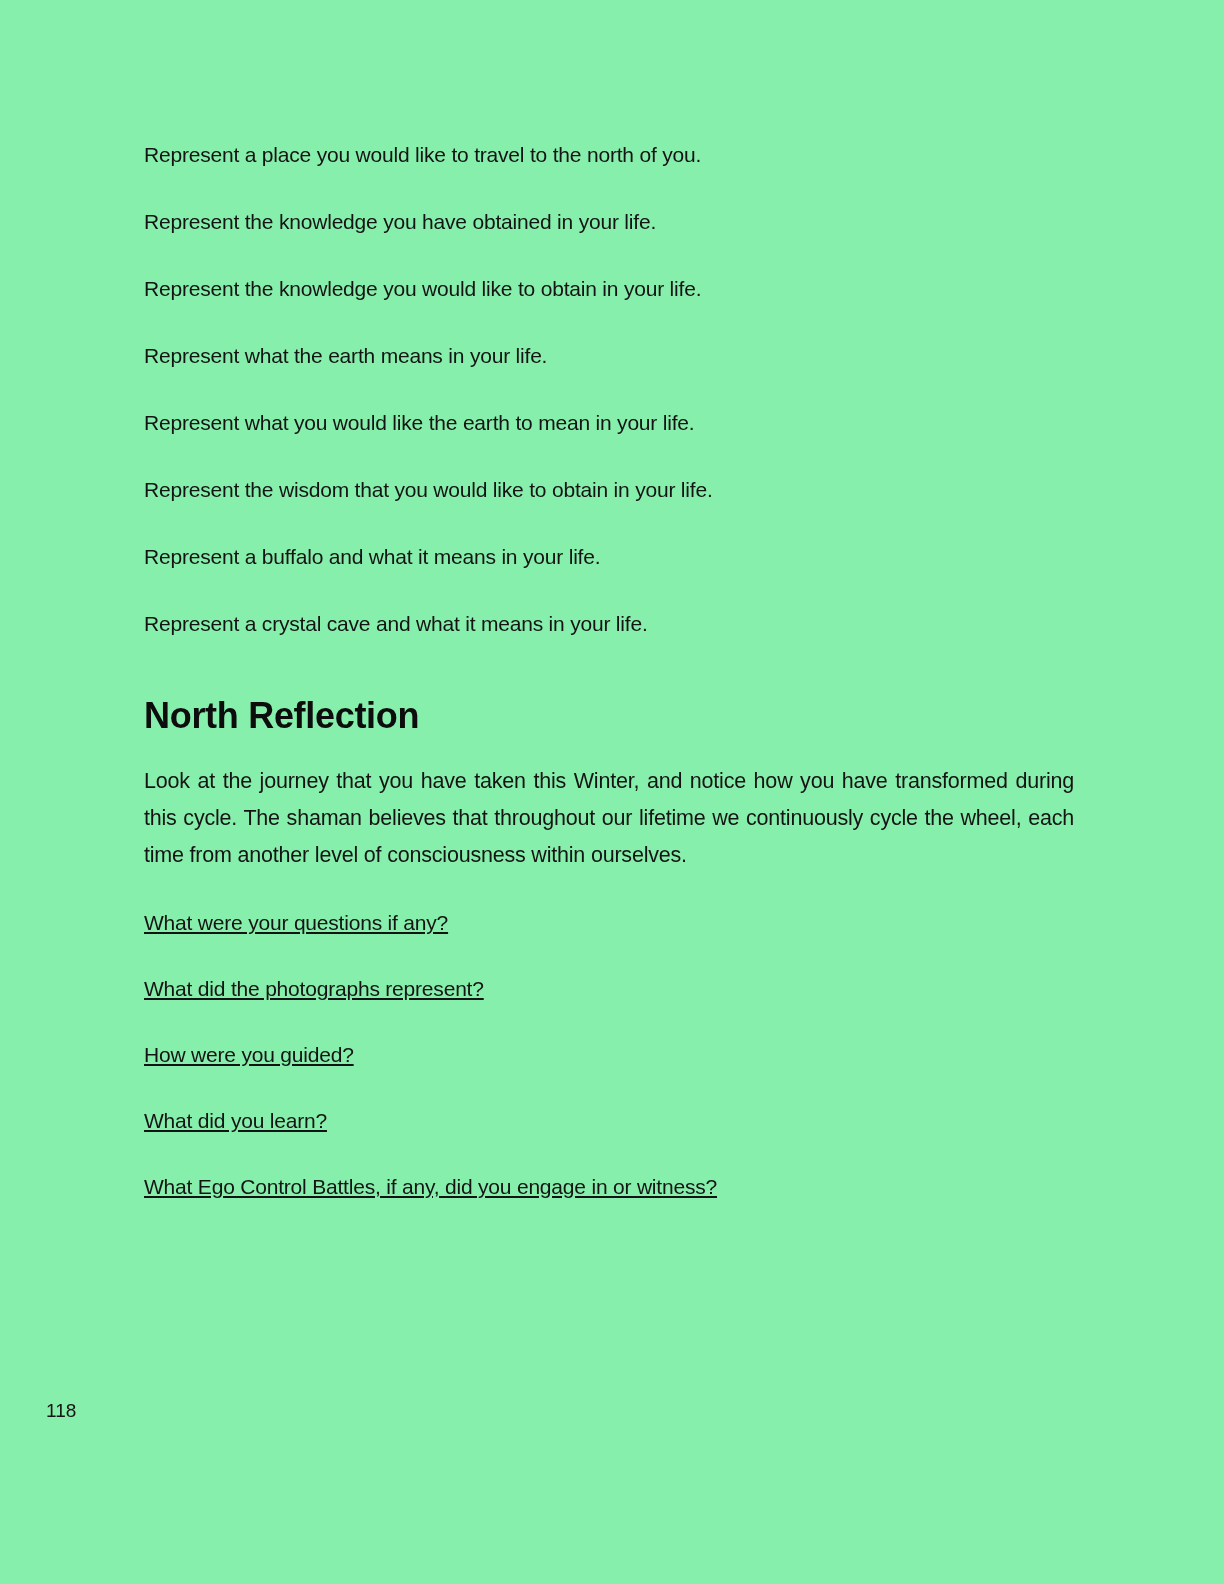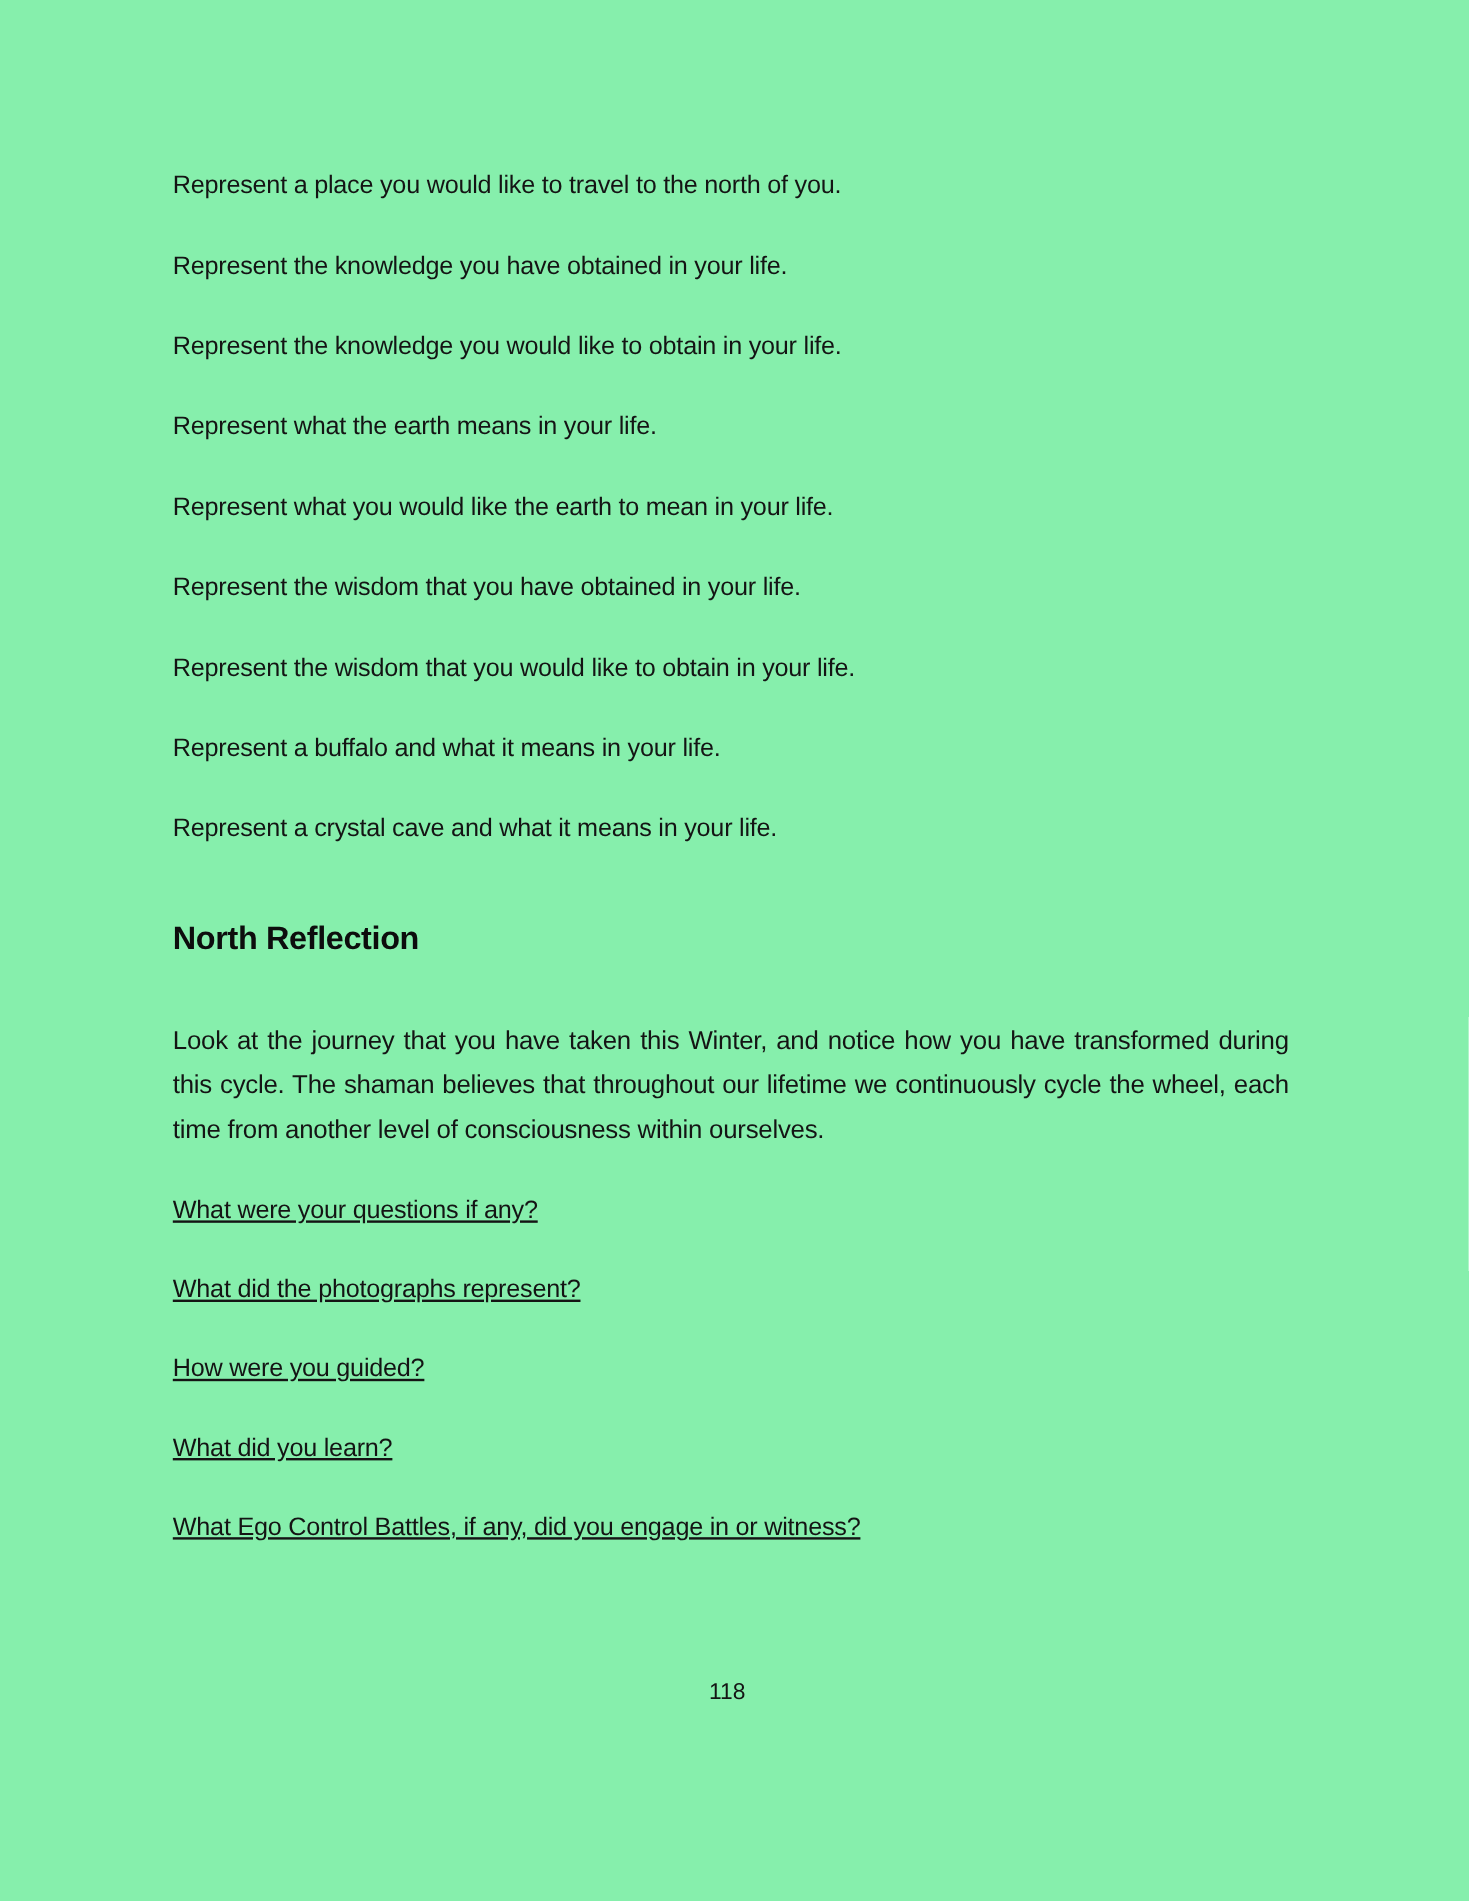--- a/index.html
+++ b/index.html
@@ -24,26 +24,26 @@
     right: 150px;
   }
   .prompt {
     font-size: 21px;
     line-height: 25px;
     margin-bottom: 42px;
     letter-spacing: -0.2px;
     color: #141414;
   }
   .section-heading {
-    font-size: 27px;
+    font-size: 36px;
     line-height: 31px;
     font-weight: 700;
     letter-spacing: -0.3px;
     margin-top: 64px;
-    margin-bottom: 51px;
+    margin-bottom: 32px;
     color: #0d0d0d;
   }
   .section-paragraph {
     font-size: 21.5px;
     line-height: 37px;
     text-align: justify;
     letter-spacing: -0.2px;
     margin-bottom: 36px;
     color: #141414;
   }
@@ -53,37 +53,36 @@
     margin-bottom: 41px;
     letter-spacing: -0.2px;
     color: #141414;
     text-decoration: underline;
   }
   .page-number {
     position: absolute;
     top: 1400px;
     left: 0;
     width: 1212px;
-    text-align: center;
     font-size: 19px;
     color: #141414;
+    padding-left: 46px;
   }
 </style>
 </head>
 <body>
 
 <div class="page">
   <div class="content">
 
     <p class="prompt">Represent a place you would like to travel to the north of you.</p>
     <p class="prompt">Represent the knowledge you have obtained in your life.</p>
     <p class="prompt">Represent the knowledge you would like to obtain in your life.</p>
     <p class="prompt">Represent what the earth means in your life.</p>
     <p class="prompt">Represent what you would like the earth to mean in your life.</p>
-    <p class="prompt">Represent the wisdom that you have obtained in your life.</p>
     <p class="prompt">Represent the wisdom that you would like to obtain in your life.</p>
     <p class="prompt">Represent a buffalo and what it means in your life.</p>
     <p class="prompt">Represent a crystal cave and what it means in your life.</p>
 
     <h2 class="section-heading">North Reflection</h2>
 
     <p class="section-paragraph">Look at the journey that you have taken this Winter, and notice how you have transformed during this cycle. The shaman believes that throughout our lifetime we continuously cycle the wheel, each time from another level of consciousness within ourselves.</p>
 
     <p class="question">What were your questions if any?</p>
     <p class="question">What did the photographs represent?</p>

